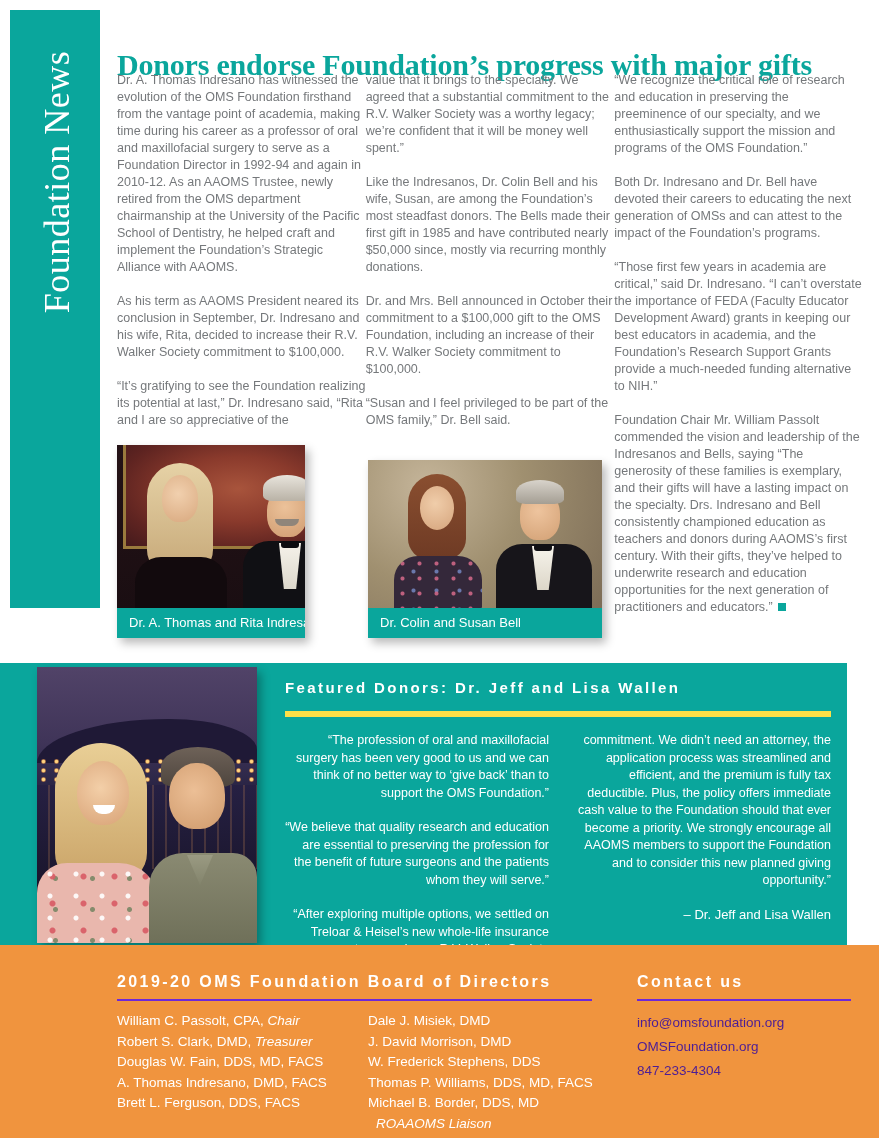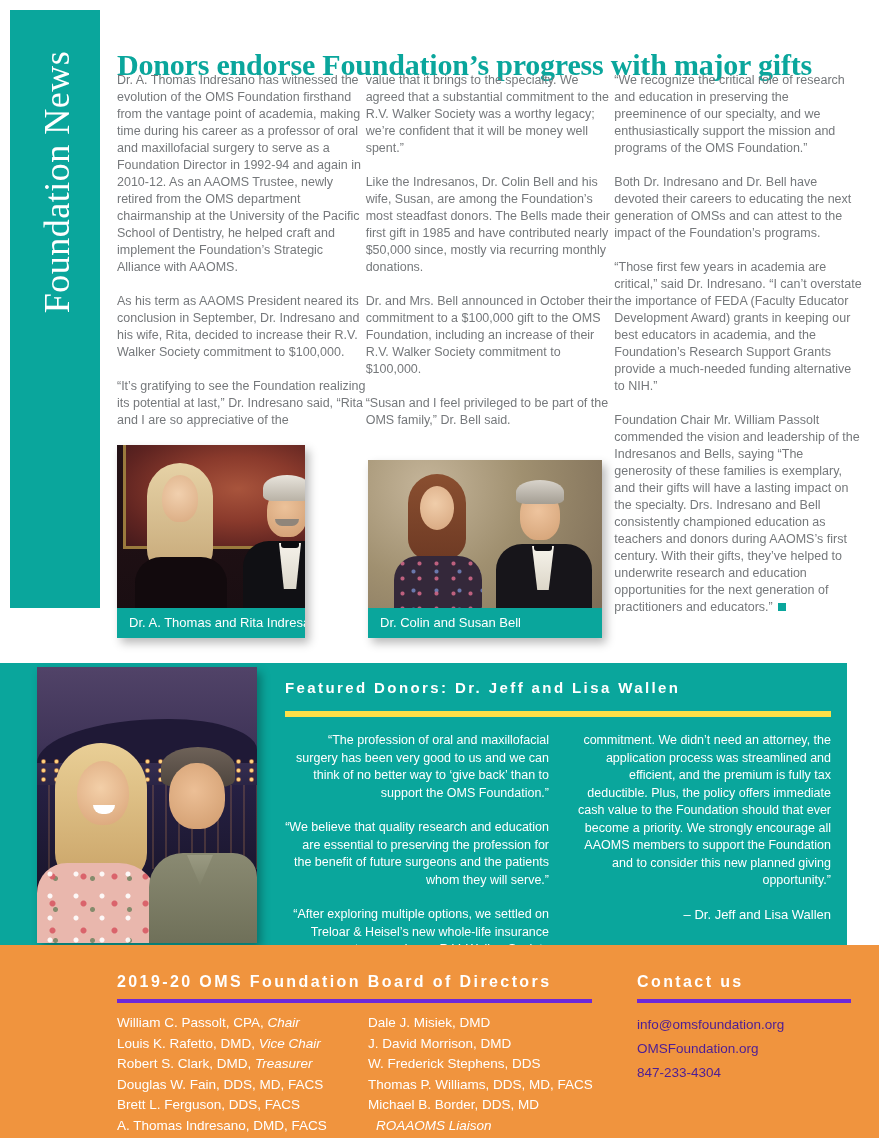--- a/index.html
+++ b/index.html
@@ -109,21 +109,21 @@
   .feat-title{color:#fff;font-weight:bold;font-size:15px;letter-spacing:2.4px;
     padding-bottom:15px;border-bottom:6px solid #fde047;margin-bottom:15px;white-space:nowrap;}
   .feat-cols{display:flex;gap:18px;}
   .feat-col{flex:1;min-width:0;text-align:right;}
   .feat-col p{margin:0 0 17px 0;color:#fff;font-size:12.5px;line-height:17.5px;}
   .attribution{color:#fff;font-size:13px;margin-top:10px;}
 
   
   .footer{position:absolute;left:0;top:945px;width:879px;height:193px;background:var(--orange);}
   .f-title{color:#fff;font-weight:bold;font-size:16px;letter-spacing:2.4px;white-space:nowrap;
-    padding-bottom:8px;border-bottom:4px solid #6d28d9;margin-bottom:10px;}
+    padding-bottom:8px;border-bottom:2px solid #6d28d9;margin-bottom:10px;}
   .board{position:absolute;left:117px;top:28px;width:475px;}
   .board-cols{display:flex;}
   .board-col1{width:251px;}
   .board-col2{width:224px;}
   .b-line{color:#fff;font-size:13.5px;line-height:20.5px;white-space:nowrap;}
   .italic{font-style:italic;}
   .indent{padding-left:8px;}
   .contact{position:absolute;left:631px;top:28px;width:214px;margin-left:6px;}
   .c-line{color:#4c1d95;font-size:13.5px;line-height:24px;white-space:nowrap;}
 </style>
@@ -220,25 +220,24 @@
       </div>
     </div>
   </div>
 
   <div class="footer">
     <div class="board">
       <div class="f-title">2019-20 OMS Foundation Board of Directors</div>
       <div class="board-cols">
         <div class="board-col1">
           <div class="b-line"><span>William C. Passolt, CPA, </span><span class="italic">Chair</span></div>
-          <div class="b-line"><span>Louis K. Rafetto, DMD, </span><span class="italic">Vice Chair</span></div>
           <div class="b-line"><span>Robert S. Clark, DMD, </span><span class="italic">Treasurer</span></div>
           <div class="b-line"><span>Douglas W. Fain, DDS, MD, FACS</span></div>
+          <div class="b-line"><span>A. Thomas Indresano, DMD, FACS</span></div>
           <div class="b-line"><span>Brett L. Ferguson, DDS, FACS</span></div>
-          <div class="b-line"><span>A. Thomas Indresano, DMD, FACS</span></div>
         </div>
         <div class="board-col2">
           <div class="b-line"><span>Dale J. Misiek, DMD</span></div>
           <div class="b-line"><span>J. David Morrison, DMD</span></div>
           <div class="b-line"><span>W. Frederick Stephens, DDS</span></div>
           <div class="b-line"><span>Thomas P. Williams, DDS, MD, FACS</span></div>
           <div class="b-line"><span>Michael B. Border, DDS, MD</span></div>
           <div class="b-line indent"><span class="italic">ROAAOMS Liaison</span></div>
         </div>
       </div>

